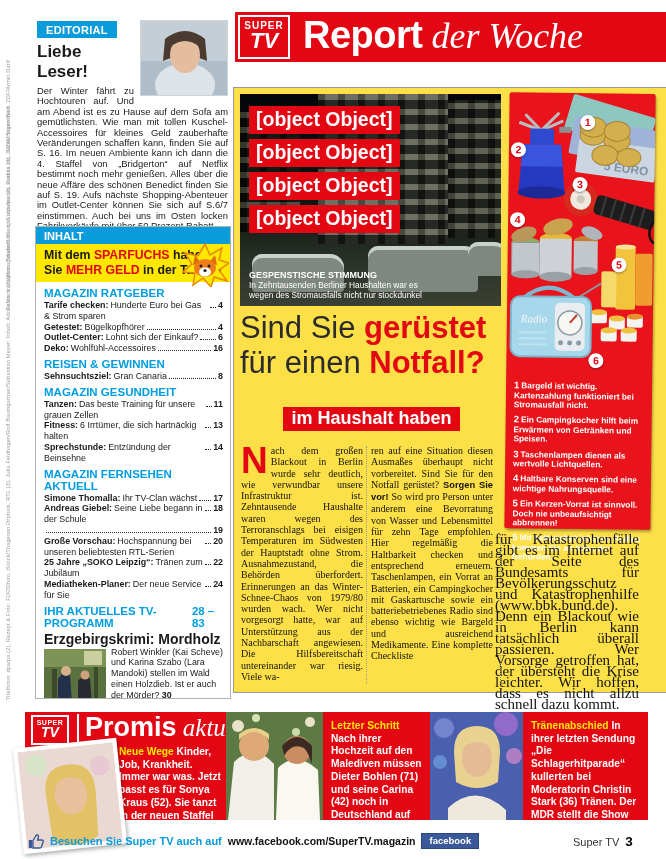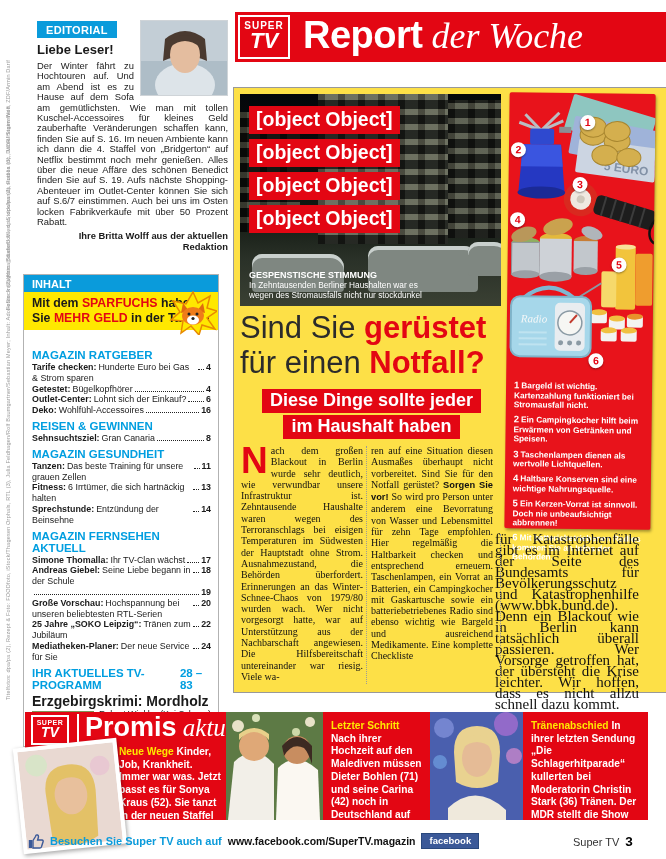--- a/index.html
+++ b/index.html
@@ -8,32 +8,32 @@
   
   .credits{position:absolute;color:#9a9a9a;font-size:5.5px;letter-spacing:.2px;white-space:nowrap;
            transform:rotate(-90deg);transform-origin:left top;}
   .credits.top{left:5px;top:310px;}
   .credits.bot{left:5px;top:700px;}
   
   .editorial{position:absolute;left:37px;top:20px;width:191px;}
   .ed-kicker{display:inline-block;background:#0a9bdb;color:#fff;font-weight:bold;font-size:11px;
              padding:3px 9px 2px;letter-spacing:.3px;}
   .ed-photo{float:right;width:86px;height:74px;margin:0 0 4px 6px;border:1px solid #cfd4d8;}
-  .ed-title{font-size:13px;font-weight:bold;margin:4px 0 4px;}
+  .ed-title{font-size:17px;font-weight:bold;margin:4px 0 4px;}
   .ed-body{font-size:9.4px;line-height:10.4px;text-align:justify;}
   .ed-sign{font-size:9.4px;font-weight:bold;text-align:right;margin-top:2px;}
   
-  .tocbox{position:absolute;left:23px;top:226px;width:194px;height:471px;border:1px solid #b2b2b2;
-          background:#fff;overflow:hidden;margin-top:48px;}
+  .tocbox{position:absolute;left:35px;top:226px;width:194px;height:471px;border:1px solid #b2b2b2;
+          background:#fff;overflow:hidden;}
   .toc-bar{background:#0a9bdb;color:#fff;font-weight:bold;font-size:11px;padding:3px 8px 2px;}
   .toc-promo{position:relative;background:#ffe800;font-weight:bold;font-size:12.3px;line-height:15px;
              padding:4px 6px 4px 8px;}
   .red{color:#e30613;}
   .fox{position:absolute;right:1px;top:-1px;width:48px;height:44px;}
-  .toc-list{padding:15px 7px 0 8px;}
+  .toc-list{padding:1px 7px 0 8px;}
   .toc-head{display:flex;justify-content:space-between;color:#009ee0;font-size:11.5px;font-weight:bold;
             margin:4px 0 1px;}
   .toc-item{display:flex;align-items:baseline;font-size:8.9px;line-height:10.8px;}
   .toc-item .lbl{font-weight:bold;margin-right:2px;white-space:pre;}
   .toc-item .txt{flex:0 1 auto;}
   .dots{flex:1 1 6px;border-bottom:1.7px dotted #222;margin:0 2px 2px;min-width:6px;}
   .toc-item .pg{font-weight:bold;}
   .feat{margin:2px 0 1px;}
   .feat-title{font-size:14px;font-weight:bold;}
   .feat-photo{float:left;width:62px;height:54px;margin:2px 5px 0 0;}
@@ -461,21 +461,21 @@
           <div class="pcap"><b class="pnum">5</b><span>Ein Kerzen-Vorrat ist sinnvoll. Doch nie unbeaufsichtigt abbrennen!</span></div>
           <div class="pcap"><b class="pnum">6</b><span>Mit batteriebetriebenen Radios kommen Sie an Infos der Behörden.</span></div>
         </div>
     </div>
 
     <div class="headline">
       <span>Sind Sie </span><span class="hl-red">gerüstet</span><br>
       <span>für einen </span><span class="hl-red">Notfall?</span>
     </div>
     <div class="subline">
-      <span class="sub-tag">Diese Dinge sollte jeder</span><br>
+      <br>
       <span class="sub-tag">im Haushalt haben</span>
     </div>
 
     <div class="bodycol col1">
       <span class="dropcap">N</span><span>ach dem großen Blackout in Berlin wurde sehr deutlich, wie verwundbar unsere Infrastruktur ist. Zehntausende Haushalte waren wegen des Terroranschlags bei eisigen Temperaturen im Südwesten der Hauptstadt ohne Strom. Ausnahmezustand, die Behörden überfordert. Erinnerungen an das Winter-Schnee-Chaos von 1979/80 wurden wach. Wer nicht vorgesorgt hatte, war auf Unterstützung aus der Nachbarschaft angewiesen. Die Hilfsbereitschaft untereinander war riesig. Viele wa-</span>
     </div>
     <div class="bodycol col2">
       <span>ren auf eine Situation diesen Ausmaßes überhaupt nicht vorbereitet. Sind Sie für den Notfall gerüstet? </span><b class="sansb">Sorgen Sie vor!</b><span> So wird pro Person unter anderem eine Bevorratung von Wasser und Lebensmittel für zehn Tage empfohlen. Hier regelmäßig die Haltbarkeit checken und entsprechend erneuern. Taschenlampen, ein Vorrat an Batterien, ein Campingkocher mit Gaskartusche sowie ein batteriebetriebenes Radio sind ebenso wichtig wie Bargeld und ausreichend Medikamente. Eine komplette Checkliste</span>
     </div>
     <div class="bodycol col3">für Katastrophenfälle gibt es im Internet auf der Seite des Bundesamts für Bevölkerungsschutz und Katastrophenhilfe (www.bbk.bund.de). Denn ein Blackout wie in Berlin kann tatsächlich überall passieren. Wer Vorsorge getroffen hat, der übersteht die Krise leichter. Wir hoffen, dass es nicht allzu schnell dazu kommt.</div>

